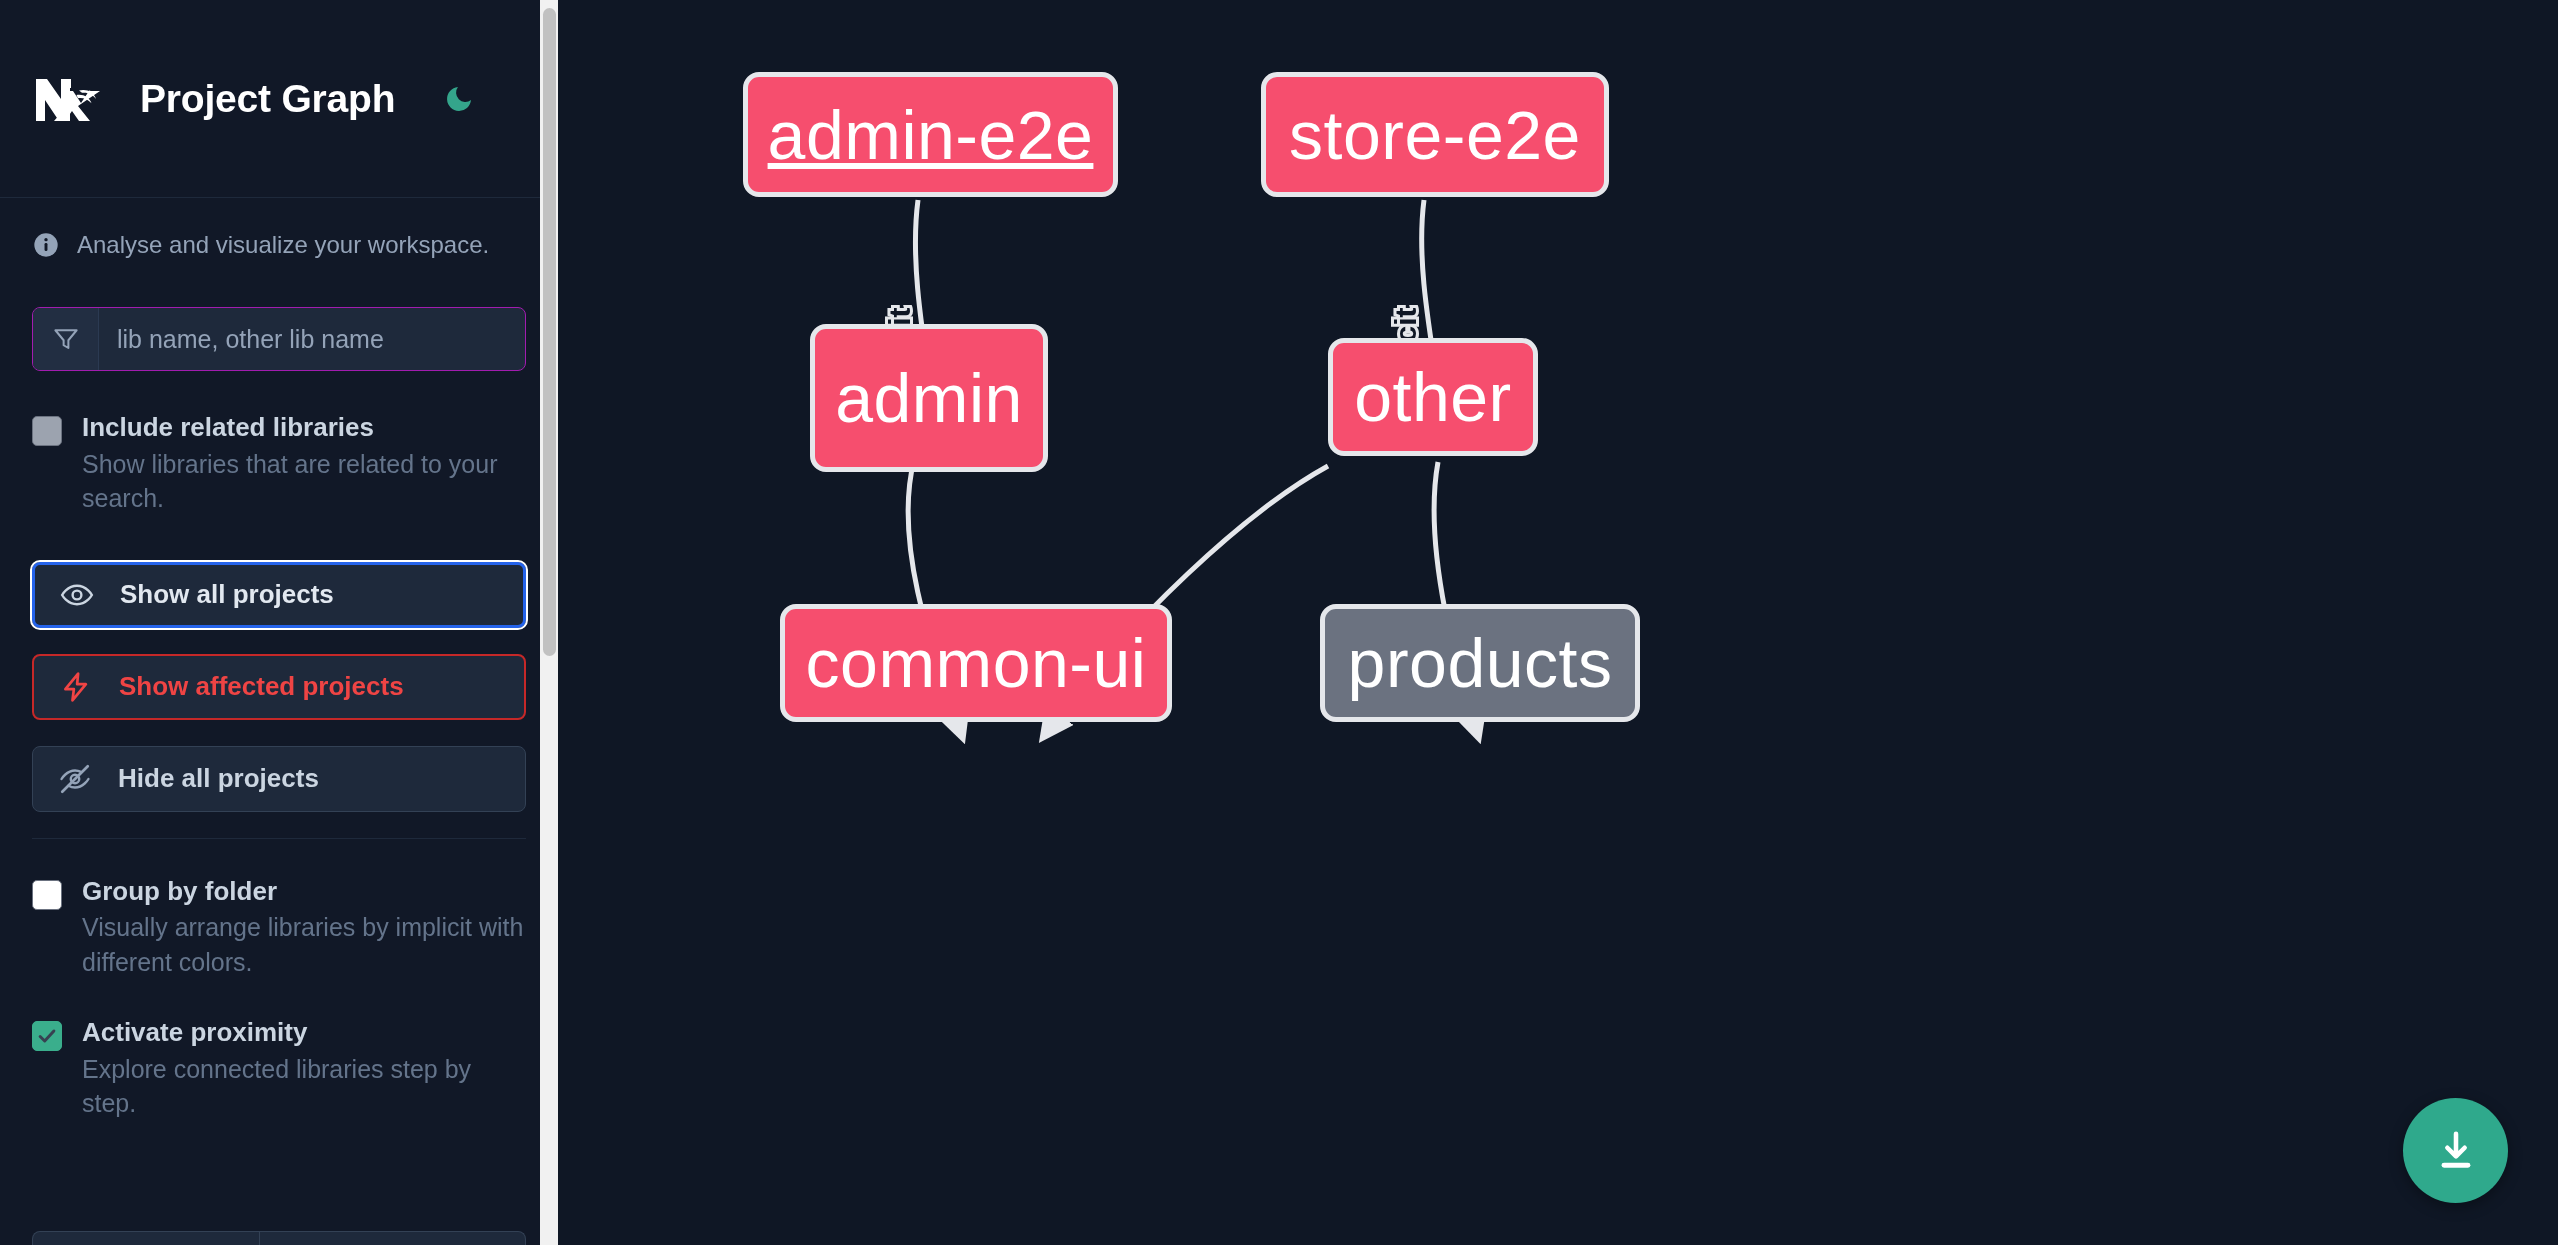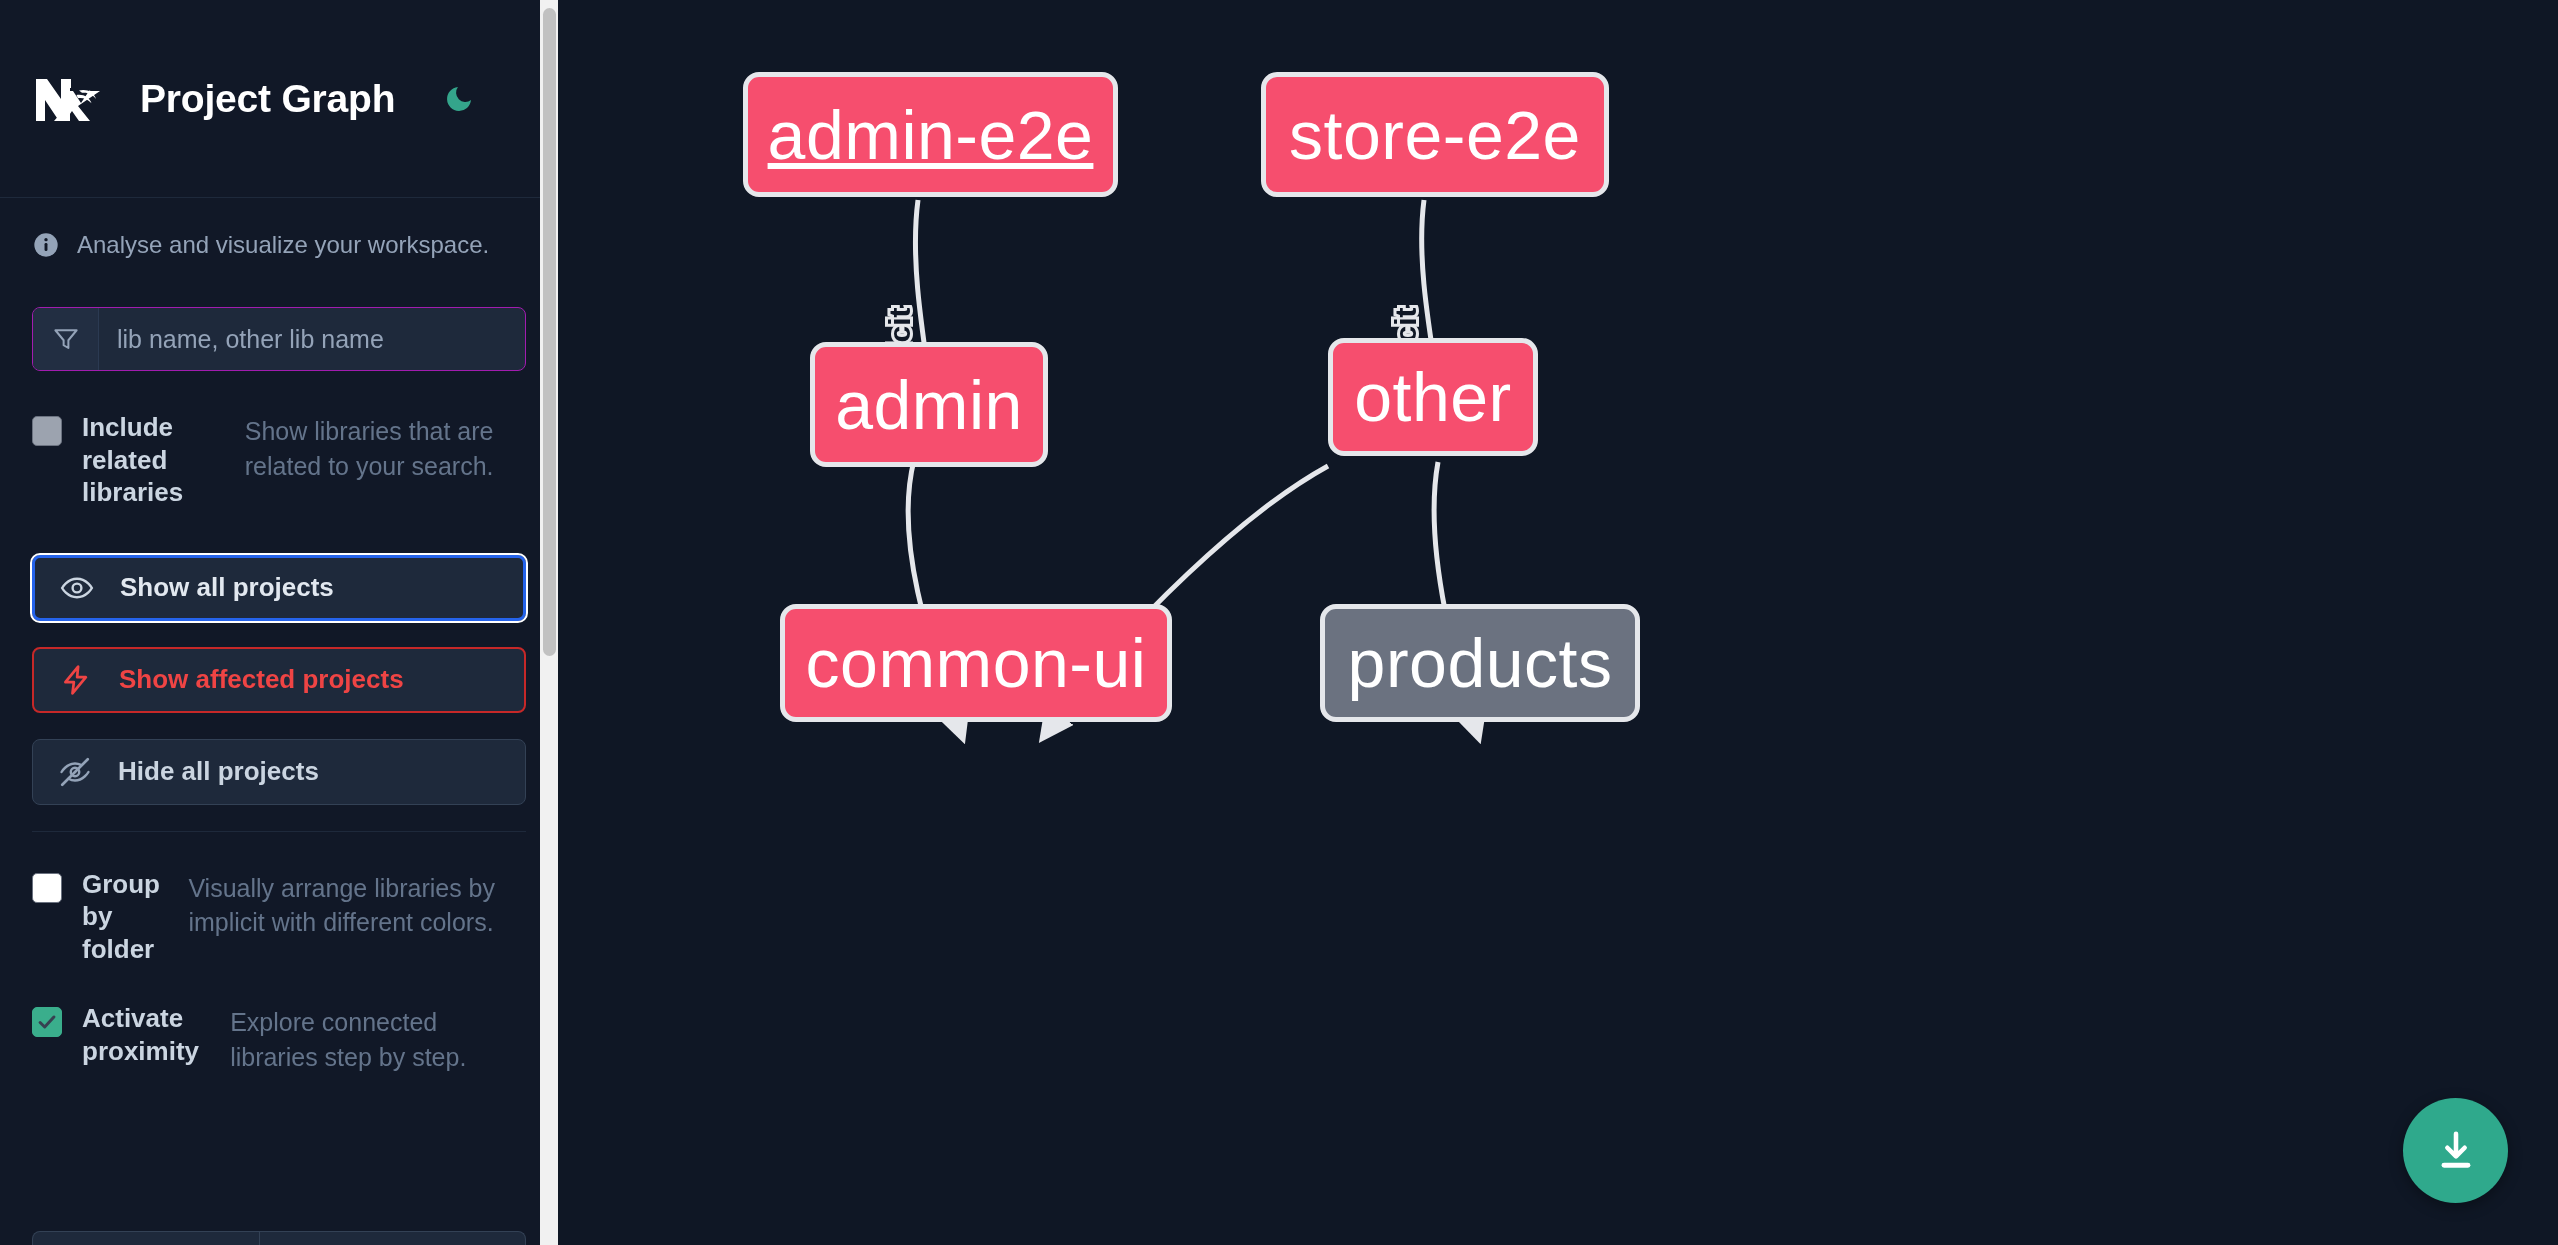--- a/index.html
+++ b/index.html
@@ -94,21 +94,21 @@
     flex: 0 0 auto;
     width: 30px; height: 30px;
     border-radius: 5px;
     margin-top: 5px;
     display: flex; align-items: center; justify-content: center;
   }
   .cb-grey { background: #9CA3AF; border: 1px solid #6B7280; }
   .cb-white { background: #FFFFFF; border: 1px solid #6B7280; }
   .cb-green { background: #3AAE8C; border: 1px solid #3AAE8C; }
   .cb-check { width: 22px; height: 22px; }
-  .check-text { display: flex; flex-direction: row; }
+  .check-text { display: flex; flex-direction: column; }
   .check-label {
     color: #CBD5E1;
     font-size: 26px;
     font-weight: 700;
     line-height: 1.25;
   }
   .check-desc {
     color: #64748B;
     font-size: 25px;
     line-height: 1.38;
@@ -341,21 +341,21 @@
       <text x="0" y="0" transform="translate(352,360) rotate(-90)" text-anchor="middle" font-family="Liberation Sans, sans-serif" font-size="30" font-weight="700" fill="#0F1725" stroke="#E5E7EB" stroke-width="6" paint-order="stroke">implicit</text>
       <text x="0" y="0" transform="translate(858,360) rotate(-90)" text-anchor="middle" font-family="Liberation Sans, sans-serif" font-size="30" font-weight="700" fill="#0F1725" stroke="#E5E7EB" stroke-width="6" paint-order="stroke">implicit</text>
     </svg>
 
     <div class="node red" style="left:185px; top:72px; width:375px; height:125px;text-decoration:underline;">
       <span>admin-e2e</span>
     </div>
     <div class="node red" style="left:703px; top:72px; width:348px; height:125px;">
       <span>store-e2e</span>
     </div>
-    <div class="node red" style="left:252px; top:342px; width:238px; height:125px;">
+    <div class="node red" style="left:252px; top:324px; width:238px; height:148px;">
       <span>admin</span>
     </div>
     <div class="node red" style="left:770px; top:338px; width:210px; height:118px;">
       <span>other</span>
     </div>
     <div class="node red" style="left:222px; top:604px; width:392px; height:118px;">
       <span>common-ui</span>
     </div>
     <div class="node grey" style="left:762px; top:604px; width:320px; height:118px;">
       <span>products</span>

